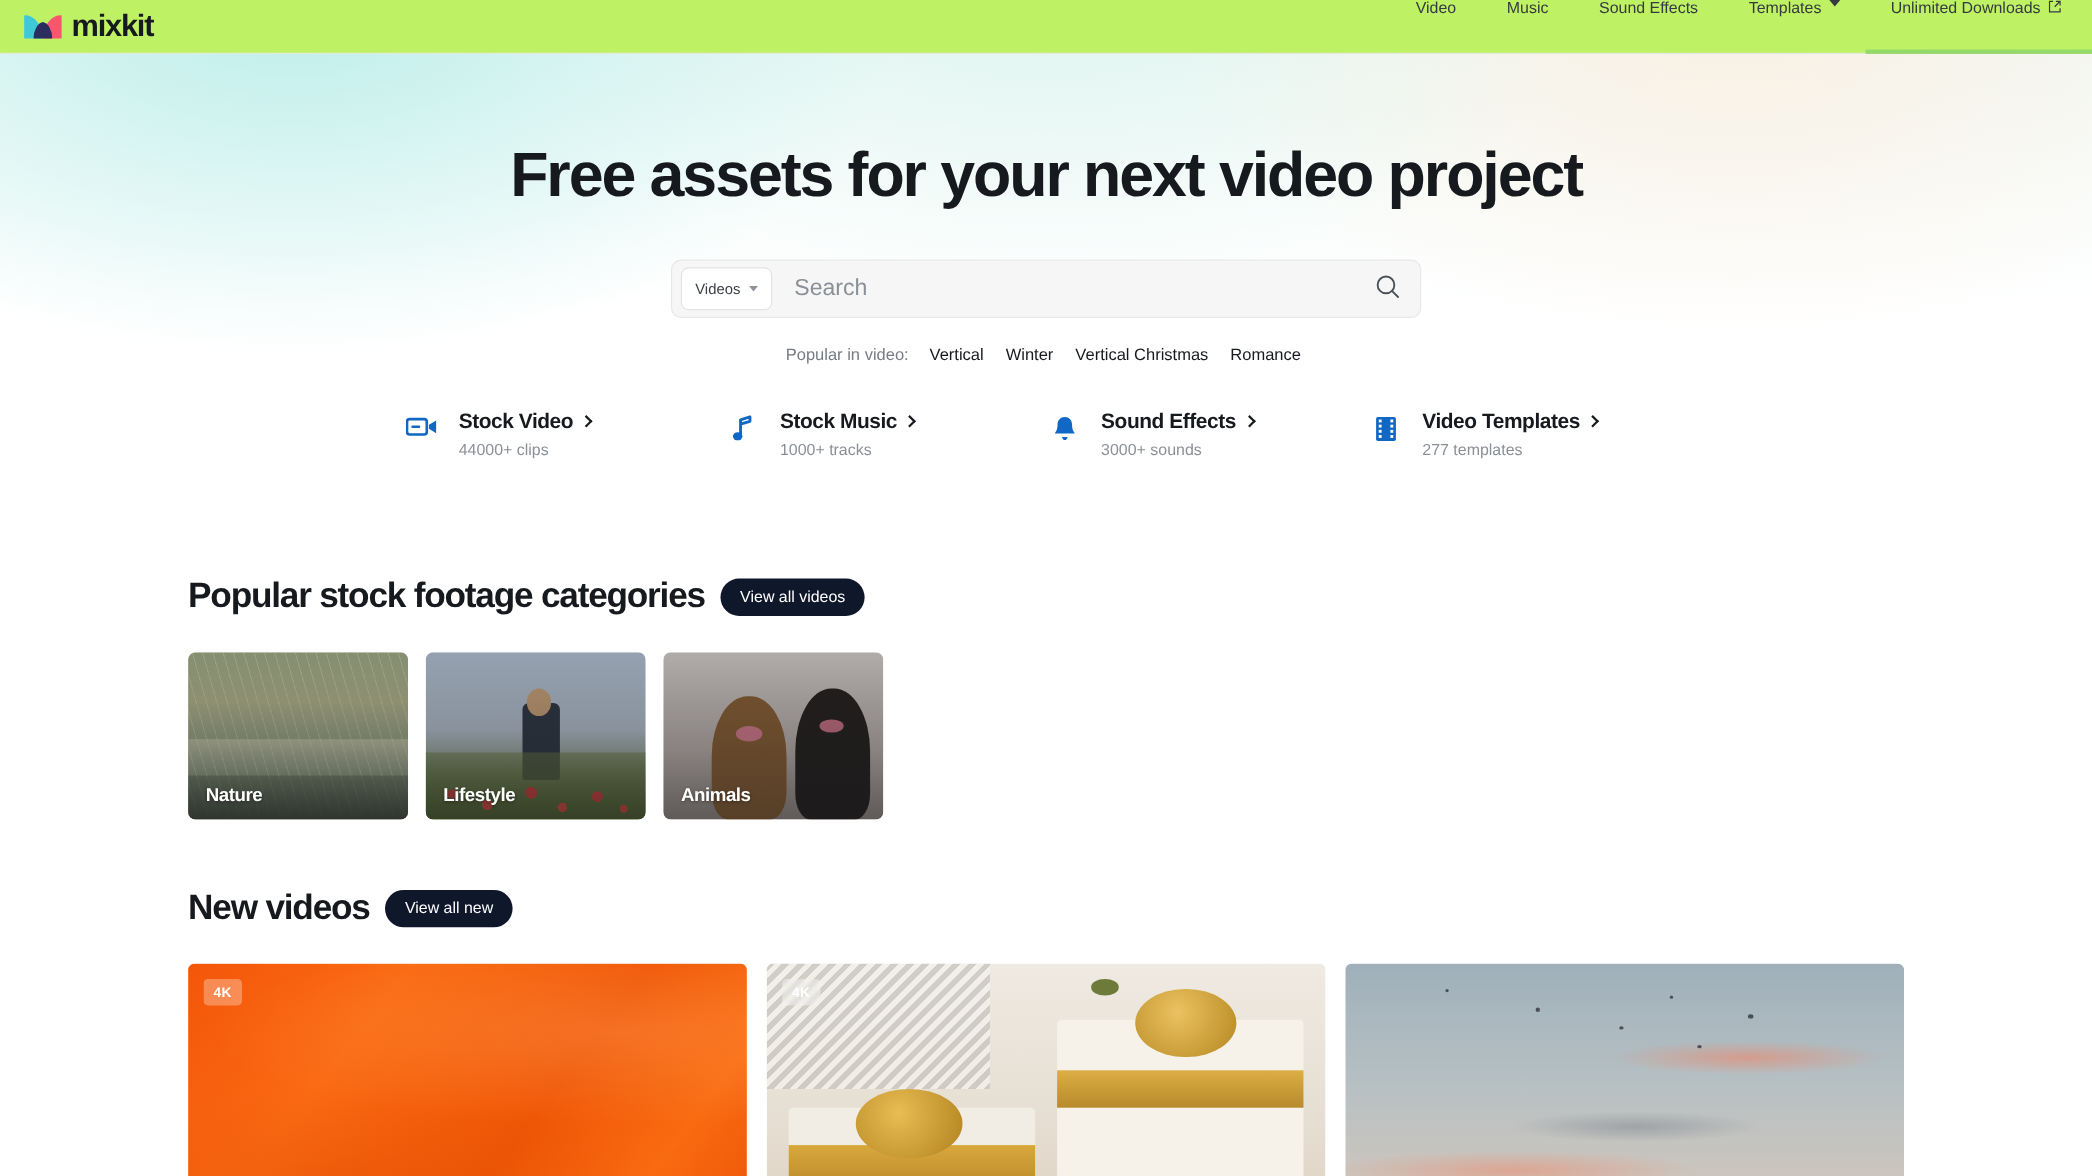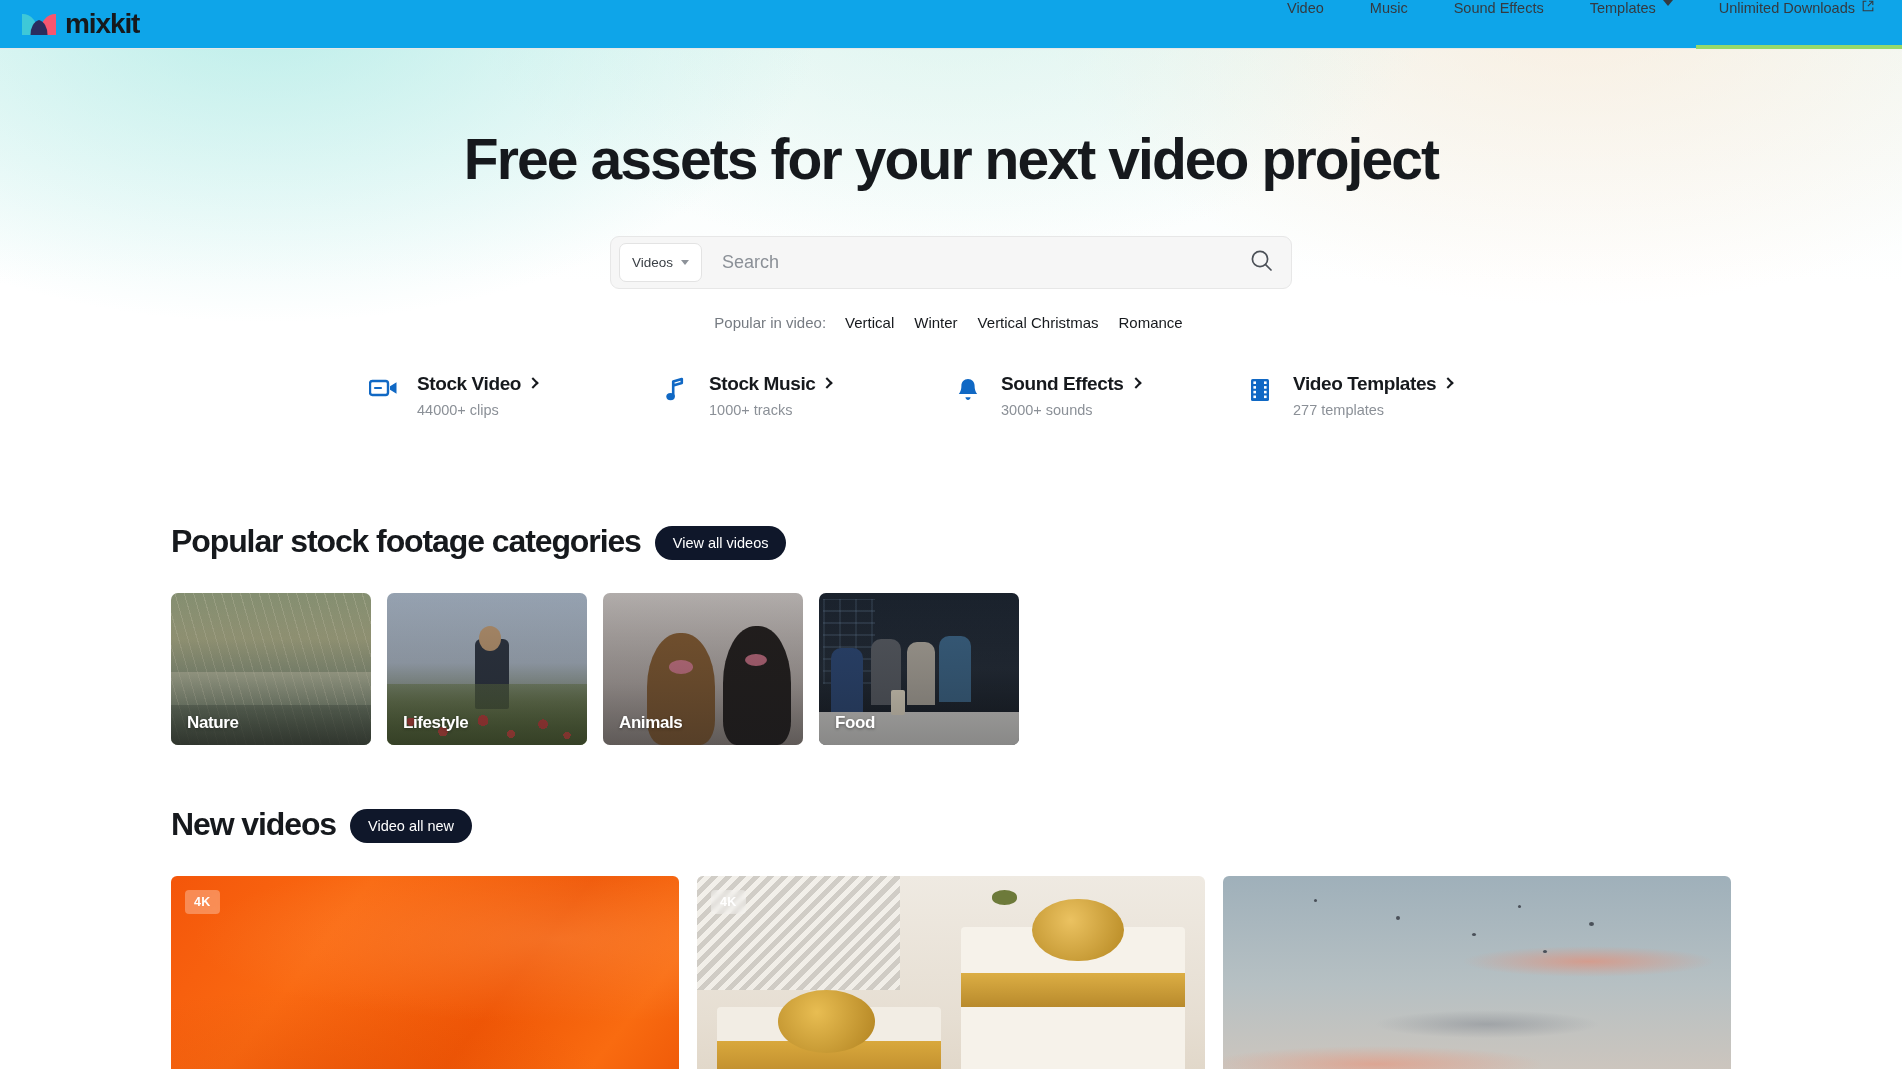--- a/index.html
+++ b/index.html
@@ -8,21 +8,21 @@
     overflow: hidden;
     background: #ffffff;
     font-family: "Liberation Sans", sans-serif;
     -webkit-font-smoothing: antialiased;
   }
 
   
   .header {
     position: relative;
     height: 49px;
-    background: #0ea5e9;
+    background: #bef264;
     border-bottom: 1px solid #e8e8e8;
     display: flex;
     align-items: center;
     z-index: 20;
   }
   .logo-wrap {
     display: flex; align-items: center; gap: 7px;
     margin-left: 20px;
     cursor: pointer;
   }
@@ -111,21 +111,21 @@
     width:0;height:0;
     border-left: 4.5px solid transparent;
     border-right: 4.5px solid transparent;
     border-top: 5.5px solid #8d9299;
   }
   .search-input {
     flex: 1;
     border: none; outline: none;
     background: transparent;
     font-family: "Liberation Sans", sans-serif;
-    font-size: 18px;
+    font-size: 21px;
     color: #2d3238;
     padding-left: 20px;
   }
   .search-input::placeholder { color: #8b9097; }
   .search-btn {
     width: 48px; height: 45px;
     display:flex; align-items:center; justify-content:center;
     background: transparent; border: none; cursor: pointer;
   }
 
@@ -448,43 +448,30 @@
       <div class="cat-img" style="background:linear-gradient(180deg,#cfc9c6 0%,#bdb3ae 60%,#9b9089 100%);">
         <div style="position:absolute;left:22%;top:26%;width:34%;height:74%;background:#8a5f33;border-radius:48% 48% 22% 22%;"></div>
         <div style="position:absolute;left:33%;top:44%;width:12%;height:9%;background:#d97d8e;border-radius:50%;"></div>
         <div style="position:absolute;left:60%;top:22%;width:34%;height:78%;background:#241f1d;border-radius:48% 48% 20% 20%;"></div>
         <div style="position:absolute;left:71%;top:40%;width:11%;height:8%;background:#c97084;border-radius:50%;"></div>
       </div>
       <div class="cat-shade"></div>
       <div class="cat-label">Animals</div>
     </div>
 
-    <div class="cat-card">
-      <div class="cat-img" style="background:linear-gradient(180deg,#1b2430 0%,#232c38 50%,#11161d 100%);">
-        <div style="position:absolute;left:2%;top:4%;width:26%;height:56%;background:repeating-linear-gradient(0deg,rgba(120,150,180,.22) 0 2px,transparent 2px 12px),repeating-linear-gradient(90deg,rgba(120,150,180,.18) 0 2px,transparent 2px 16px);"></div>
-        <div style="position:absolute;left:6%;top:36%;width:16%;height:50%;background:#2d4a7a;border-radius:10px 10px 0 0;"></div>
-        <div style="position:absolute;left:26%;top:30%;width:15%;height:44%;background:#5d6168;border-radius:10px 10px 0 0;"></div>
-        <div style="position:absolute;left:44%;top:32%;width:14%;height:42%;background:#b9b2a6;border-radius:10px 10px 0 0;"></div>
-        <div style="position:absolute;left:60%;top:28%;width:16%;height:44%;background:#3e6a8e;border-radius:10px 10px 0 0;"></div>
-        <div style="position:absolute;left:0;right:0;bottom:0;height:22%;background:#e4e2dd;"></div>
-        <div style="position:absolute;left:36%;bottom:20%;width:7%;height:16%;background:#f4ead3;border-radius:2px;"></div>
-      </div>
-      <div class="cat-shade"></div>
-      <div class="cat-label">Food</div>
-    </div>
 
 
 
   </div>
 </div>
 
 <div class="container sect-new">
   <div class="section-head">
     <div class="section-title">New videos</div>
-    <button class="pill-btn">Video all new</button>
+    <button class="pill-btn">View all new</button>
   </div>
 
   <div class="vid-grid">
 
     <div class="vid-card">
       <div class="vid-img" style="background:linear-gradient(128deg,#f4560a 0%,#fa6a12 28%,#ef5606 58%,#f96b10 78%,#e94f04 100%);">
         <div style="position:absolute;inset:0;background:
             radial-gradient(520px 120px at 76% 22%, rgba(255,160,90,.35), transparent 70%),
             radial-gradient(420px 140px at 28% 74%, rgba(214,72,4,.32), transparent 70%);"></div>
       </div>

